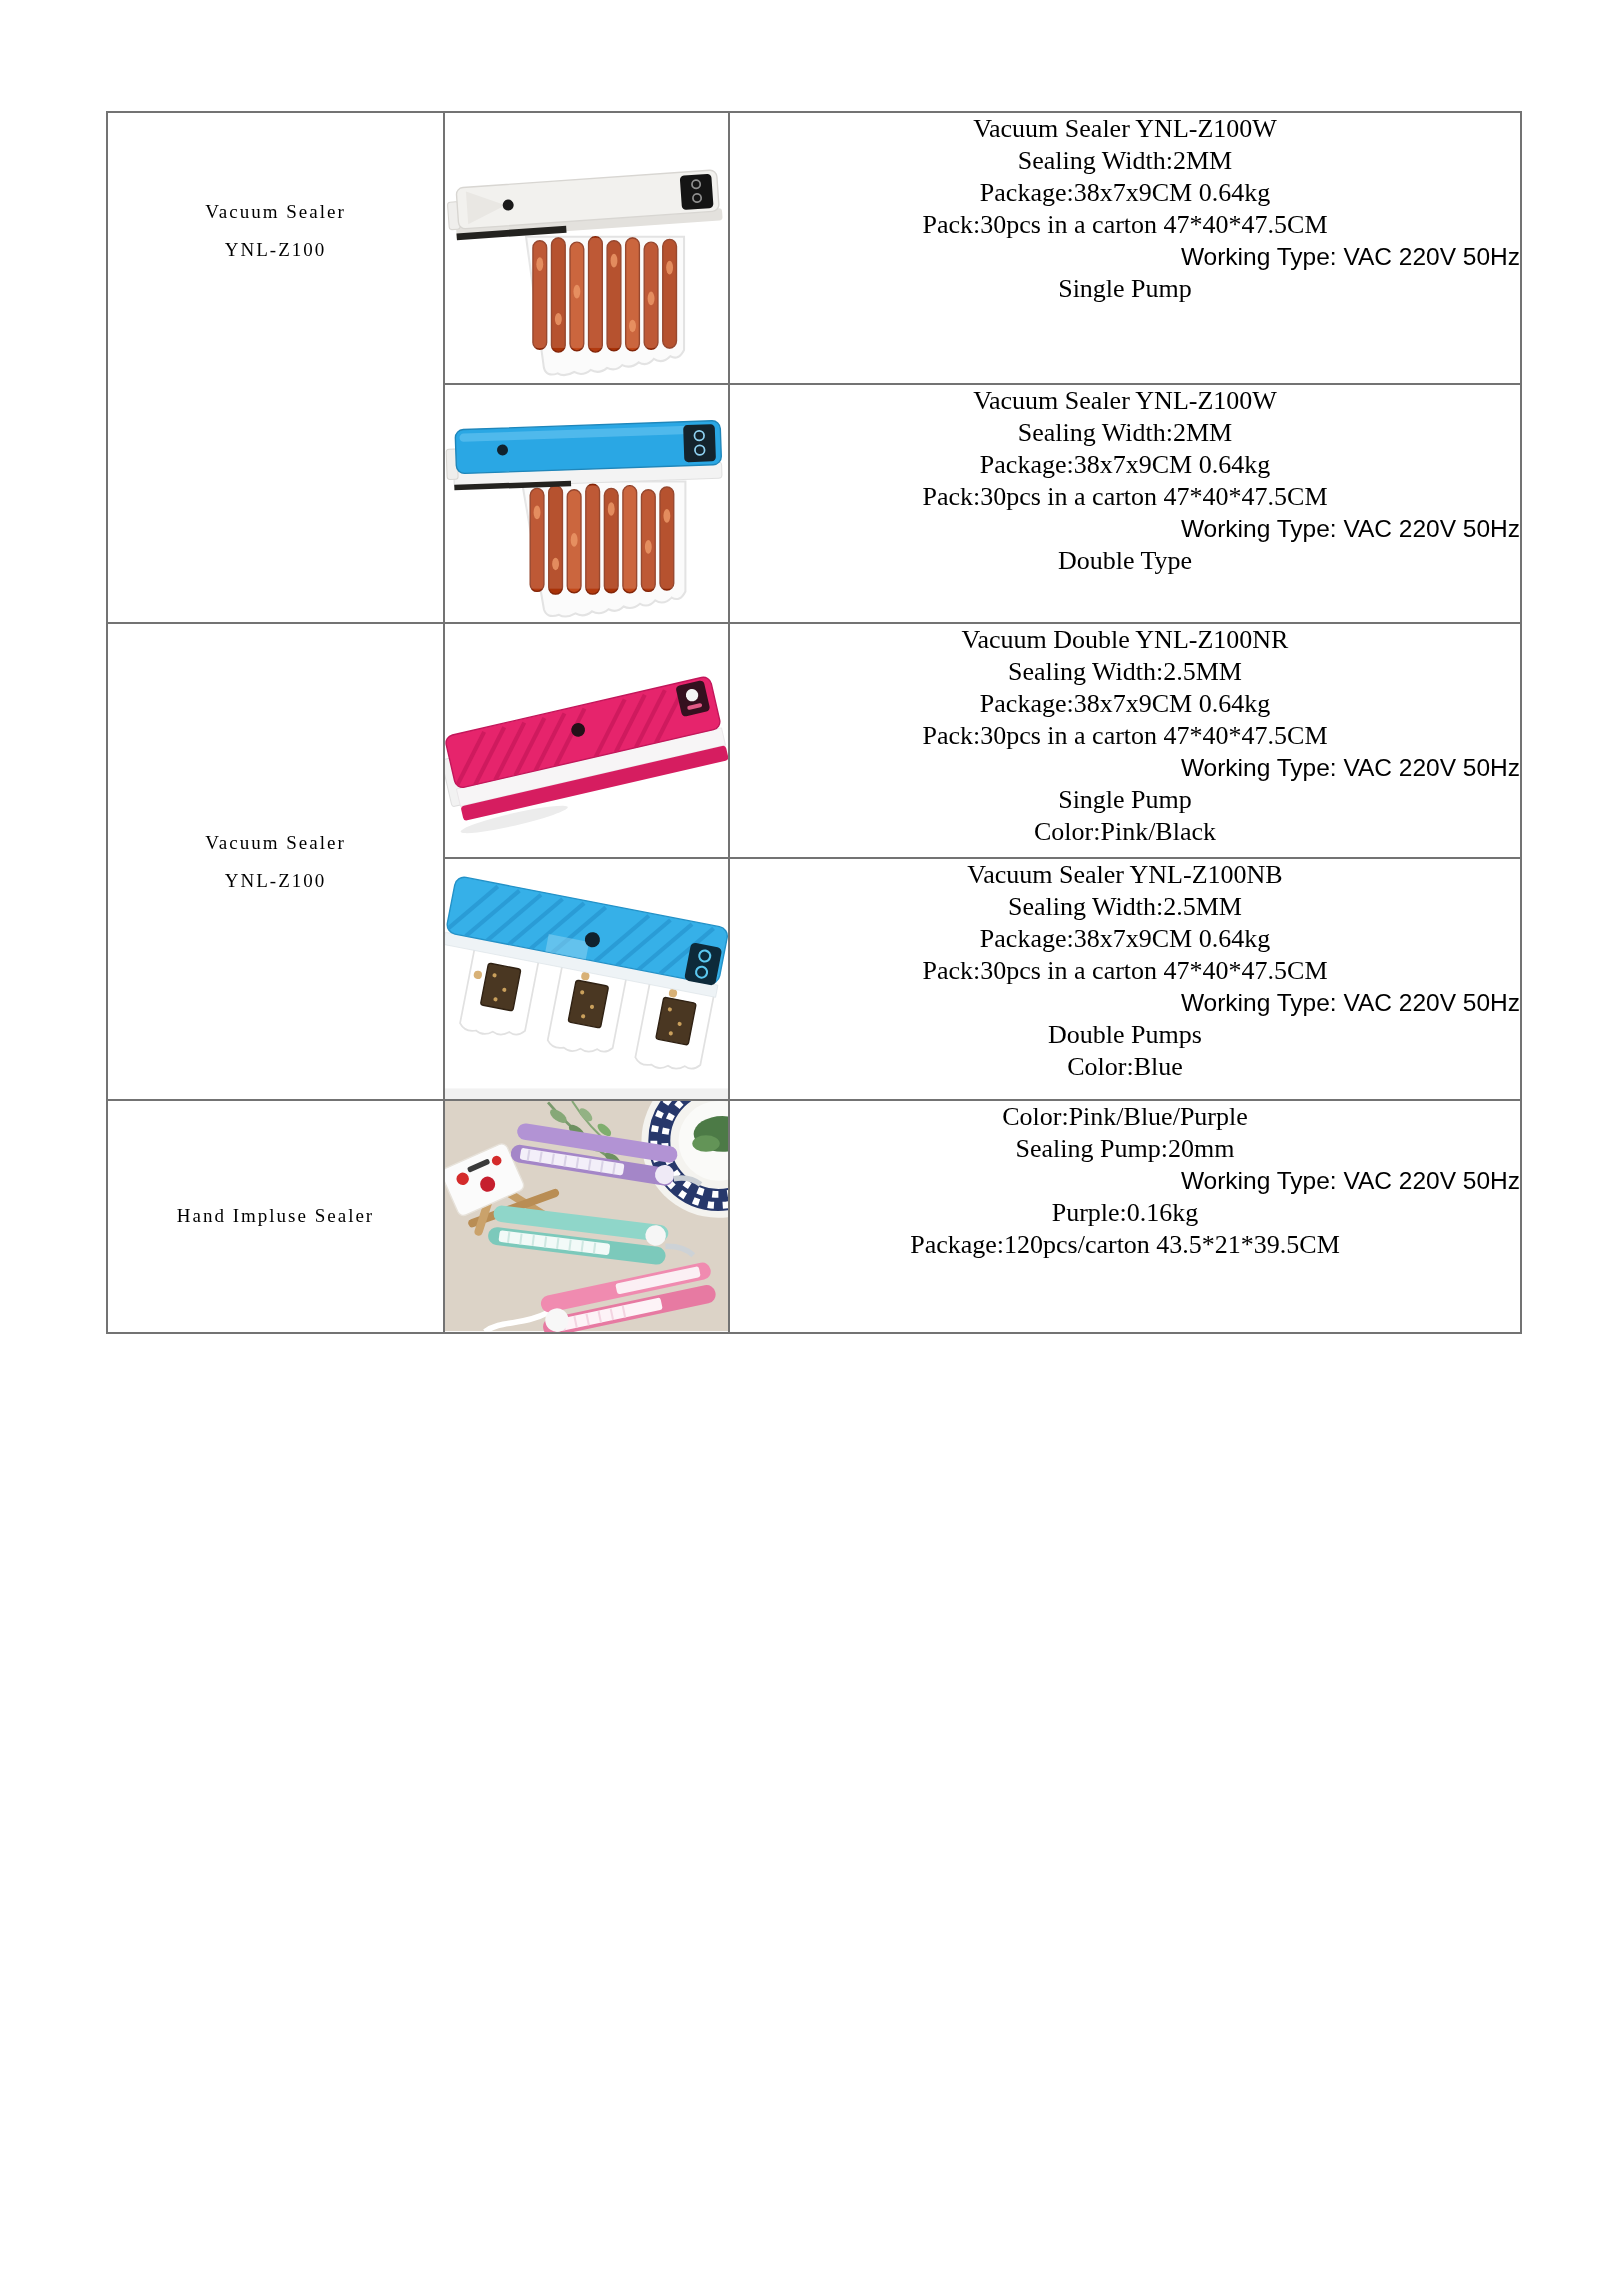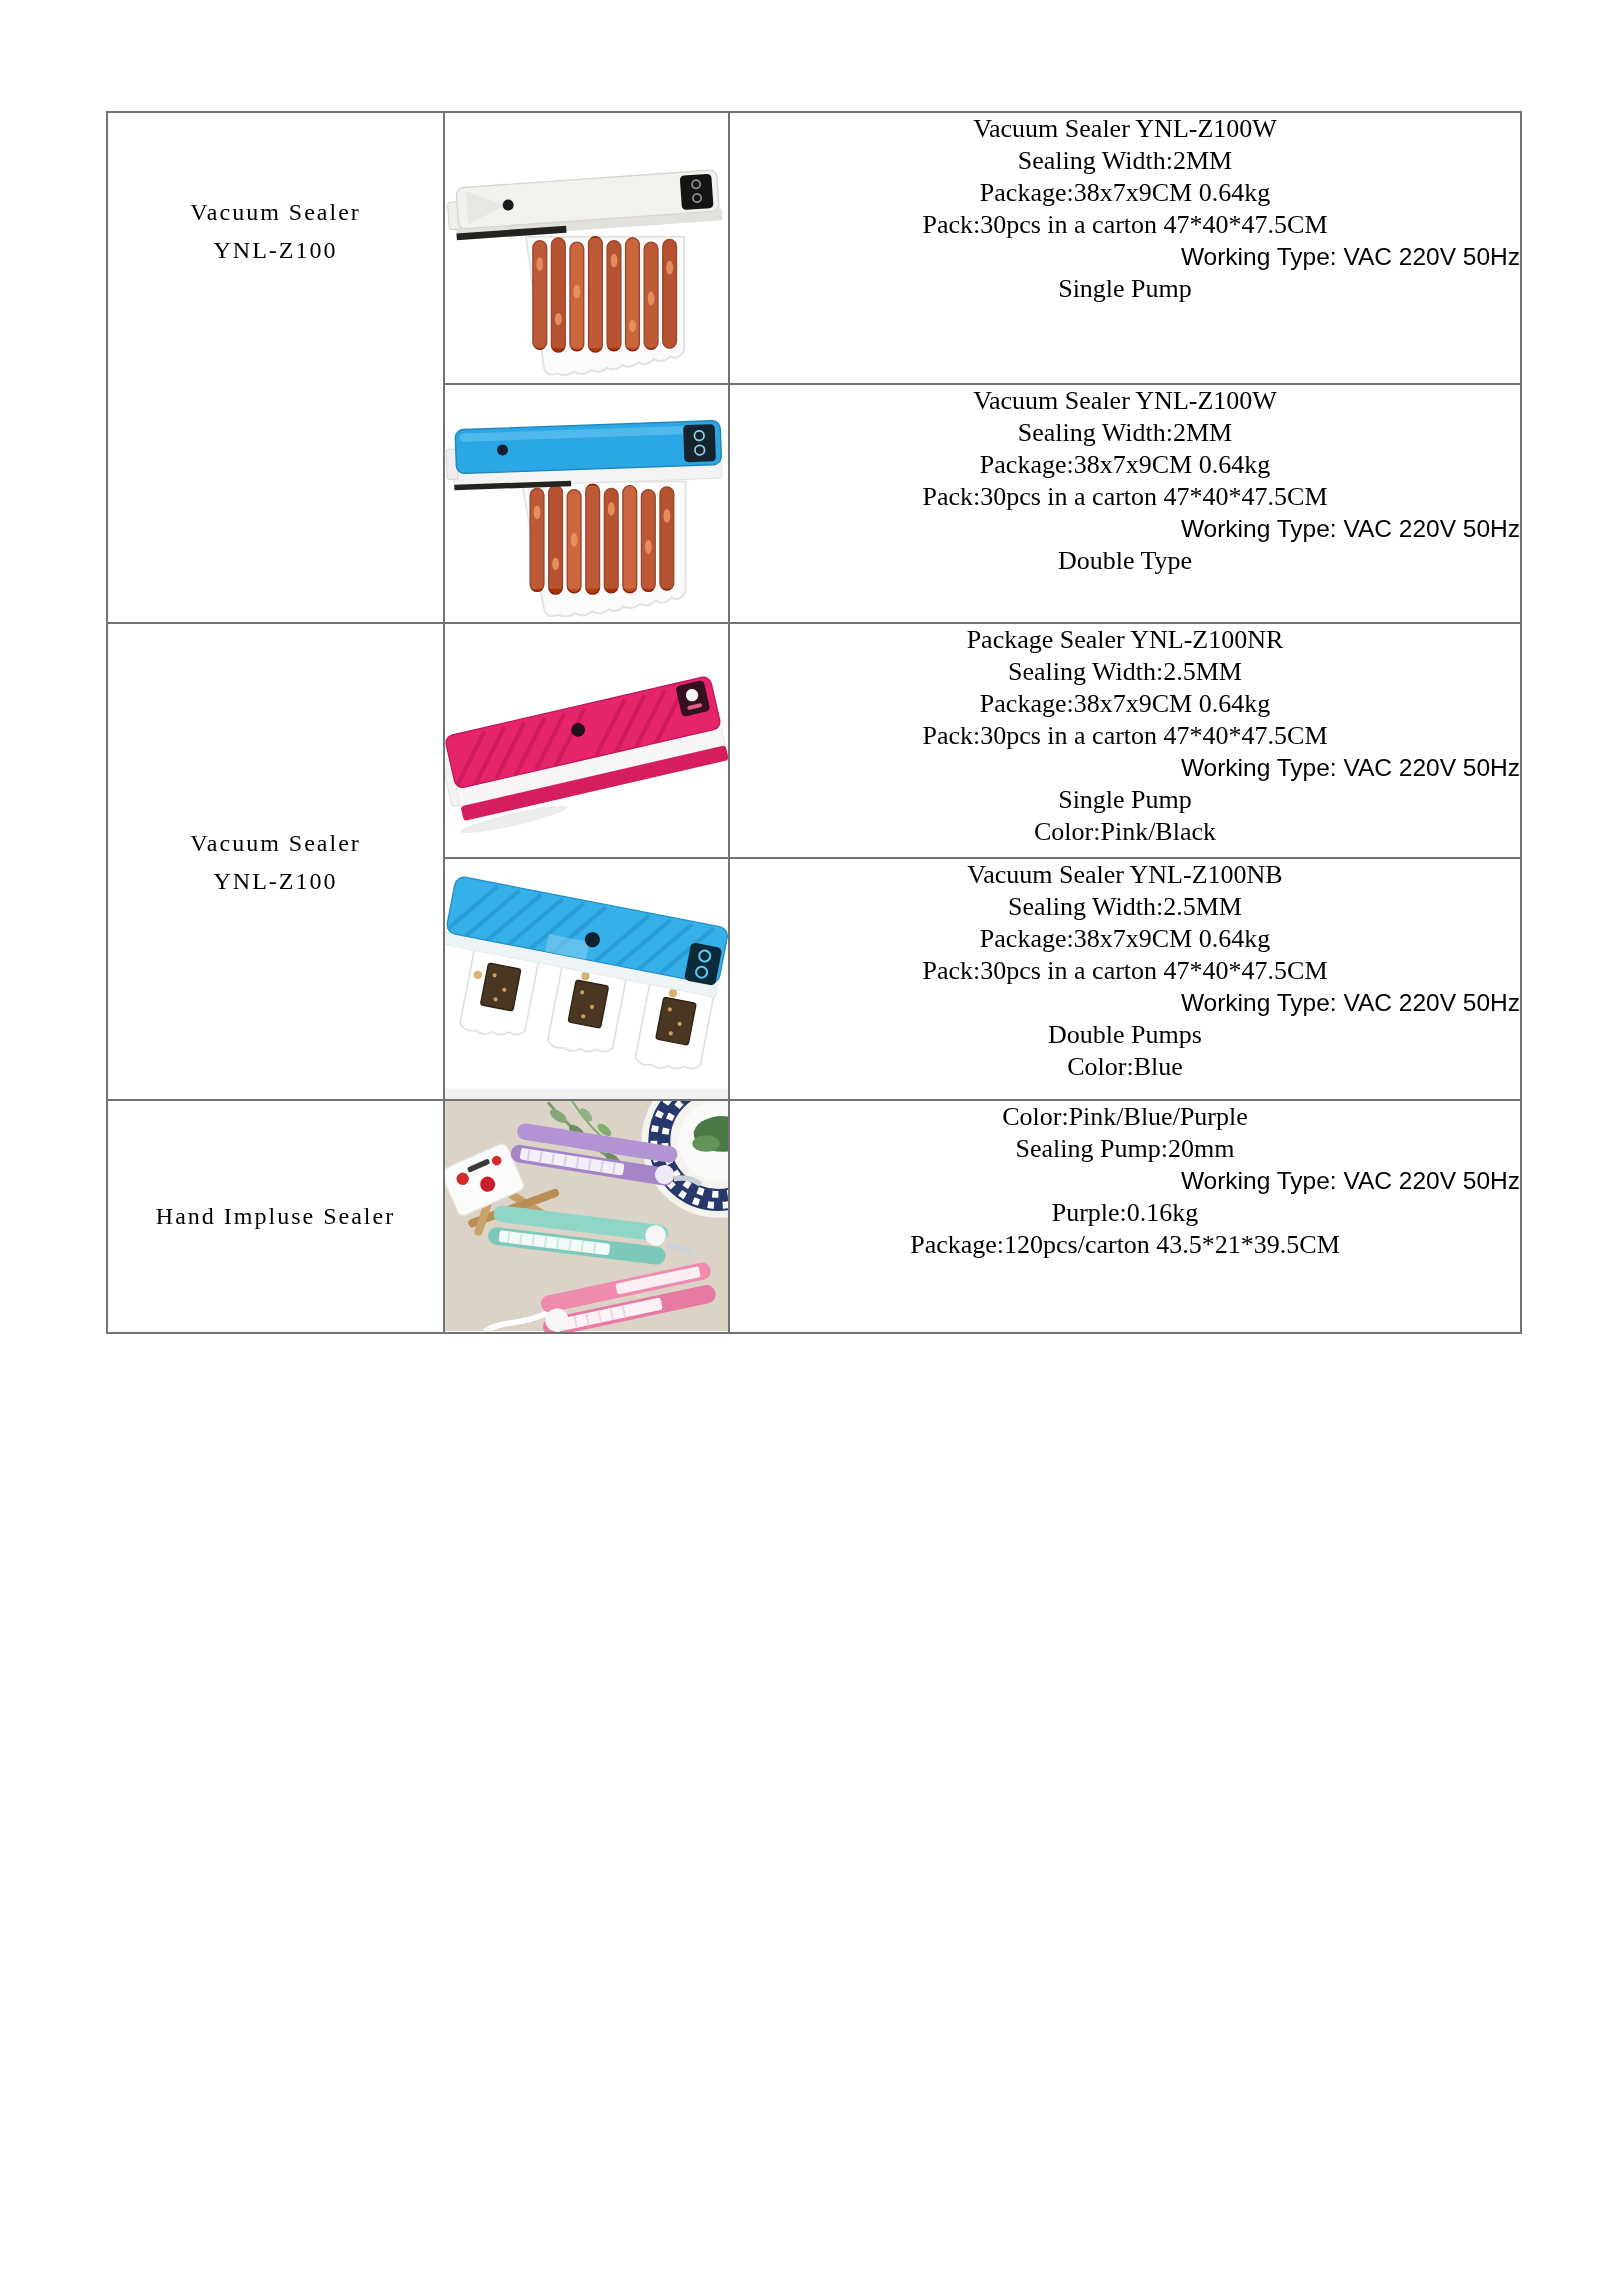--- a/index.html
+++ b/index.html
@@ -22,21 +22,21 @@
   }
   table.spec-table td {
     border: 2px solid #737373;
     padding: 0;
     overflow: hidden;
     background: #ffffff;
   }
   td.label-cell {
     text-align: center;
     vertical-align: middle;
-    font-size: 24px;
+    font-size: 19px;
     letter-spacing: 2px;
     line-height: 38px;
   }
   td.label-cell.top-offset {
     vertical-align: top;
   }
   td.label-cell.top-offset .label-pad { padding-top: 80px; }
   td.img-cell { vertical-align: top; }
   td.img-cell svg { display: block; width: 100%; height: 100%; }
   td.spec-cell {
@@ -203,21 +203,21 @@
                   <line x1="306" y1="196" x2="366" y2="124"></line>
               </g>
               <circle cx="200" cy="152" r="10" fill="#241018"></circle>
               <rect x="352" y="122" width="42" height="46" rx="6" fill="#35101f"></rect>
               <circle cx="373" cy="140" r="9" fill="#f4f4f4"></circle>
               <rect x="362" y="154" width="22" height="6" rx="3" fill="#e05a86"></rect>
             </g>
           </svg>
         </td>
         <td class="spec-cell">
-          <div class="spec-line">Package Sealer YNL-Z100NR</div>
+          <div class="spec-line">Vacuum Double YNL-Z100NR</div>
           <div class="spec-line">Sealing Width:2.5MM</div>
           <div class="spec-line">Package:38x7x9CM 0.64kg</div>
           <div class="spec-line">Pack:30pcs in a carton 47*40*47.5CM</div>
           <div class="spec-line sans">Working Type: VAC 220V 50Hz</div>
           <div class="spec-line">Single Pump</div>
           <div class="spec-line">Color:Pink/Black</div>
         </td>
       </tr>
 
       <tr style="height:216px">

